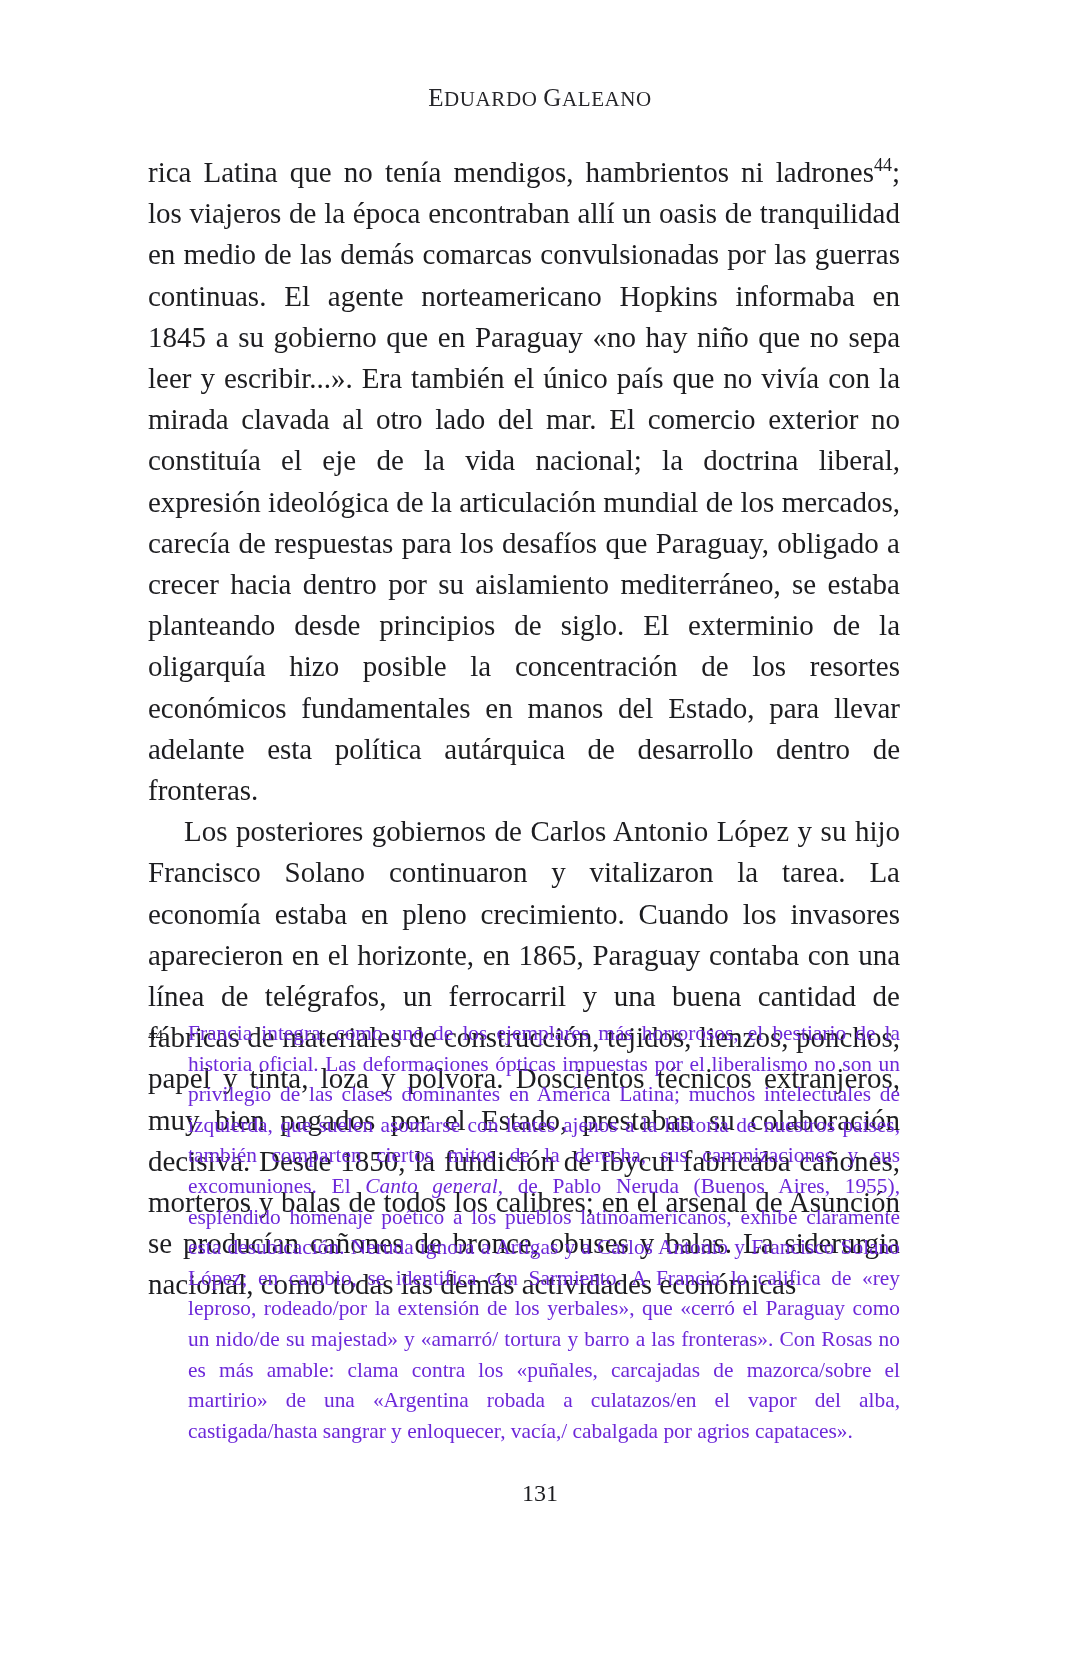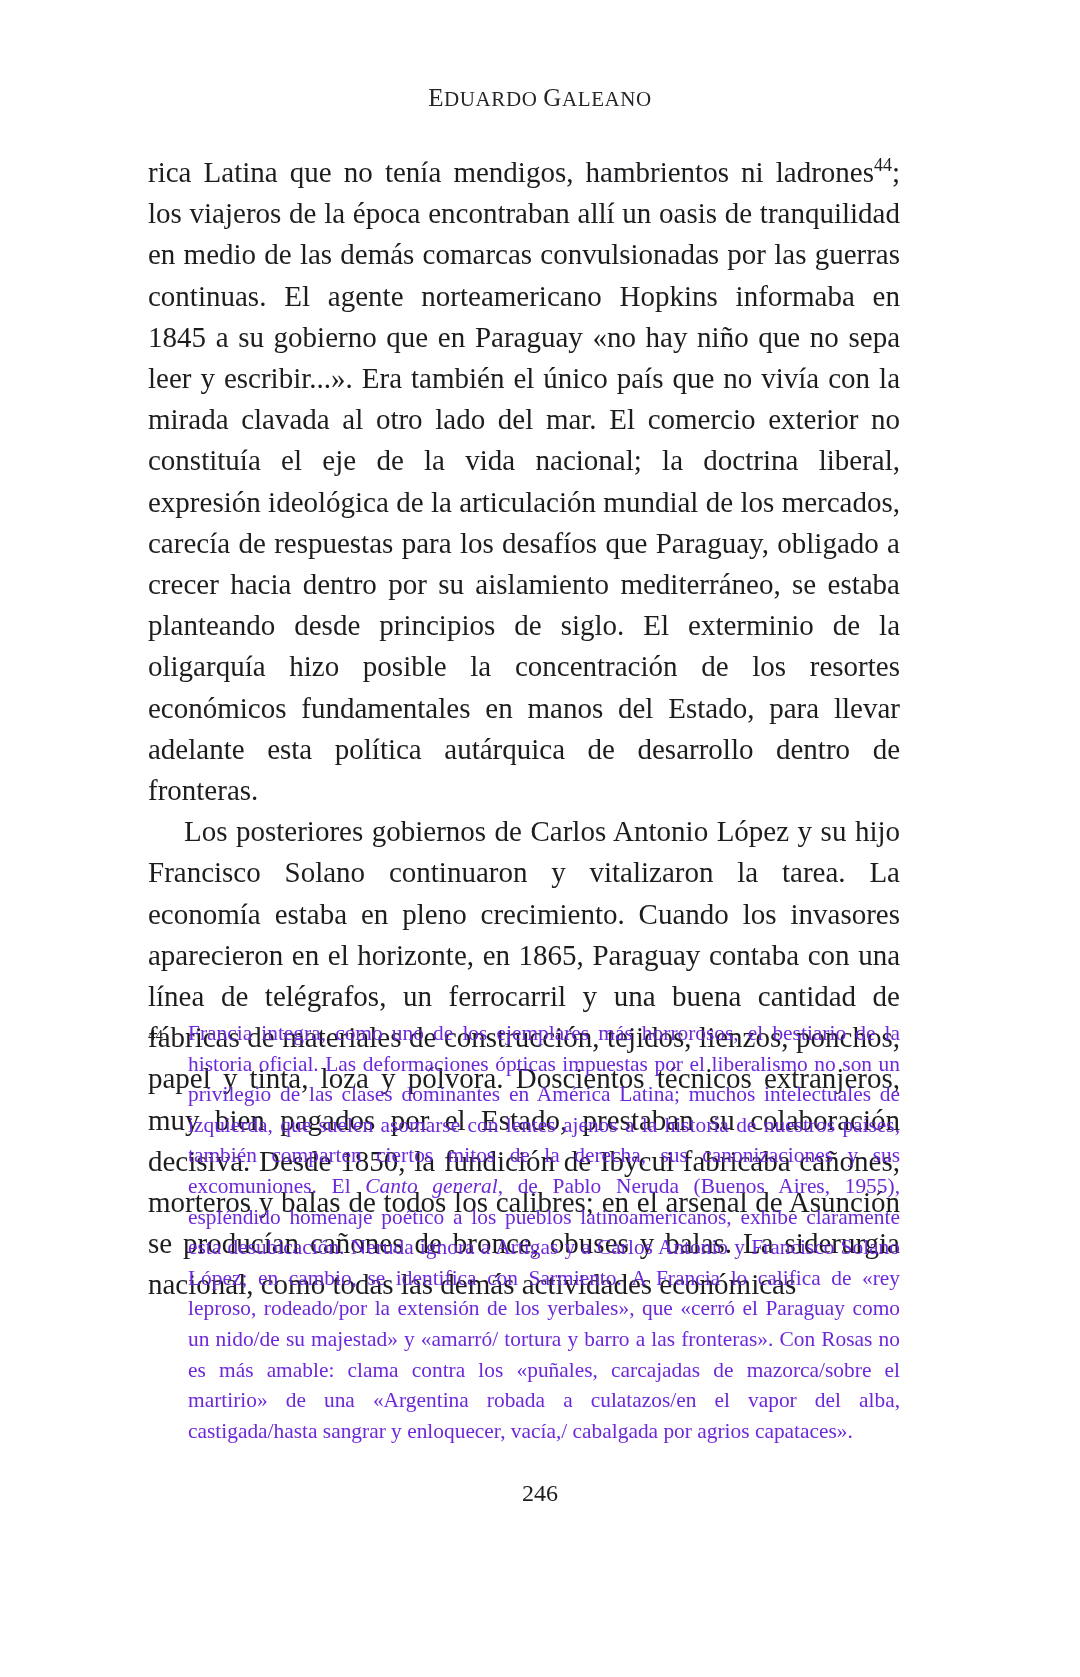--- a/index.html
+++ b/index.html
@@ -118,16 +118,16 @@
     <p class="body-par indented">Los posteriores gobiernos de Carlos Antonio López y su hijo Francisco Solano continuaron y vitalizaron la tarea. La economía estaba en pleno crecimiento. Cuando los invasores aparecieron en el horizonte, en 1865, Paraguay contaba con una línea de telégrafos, un ferrocarril y una buena cantidad de fábricas de materiales de construcción, tejidos, lienzos, ponchos, papel y tinta, loza y pólvora. Doscientos técnicos extranjeros, muy bien pagados por el Estado, prestaban su colaboración decisiva. Desde 1850, la fundición de Ibycui fabricaba cañones, morteros y balas de todos los calibres; en el arsenal de Asunción se producían cañones de bronce, obuses y balas. La siderurgia nacional, como todas las demás actividades económicas</p>
 
   </div>
 
   <div class="footnote">
     <div class="footnote-marker">44</div>
     <p class="footnote-text"><span>Francia integra, como uno de los ejemplares más horrorosos, el bestiario de la historia oficial. Las deformaciones ópticas impuestas por el liberalismo no son un privilegio de las clases dominantes en América Latina; muchos intelectuales de izquierda, que suelen asomarse con lentes ajenos a la historia de nuestros países, también comparten ciertos mitos de la derecha, sus canonizaciones y sus excomuniones. El </span><em>Canto general</em><span>, de Pablo Neruda (Buenos Aires, 1955), espléndido homenaje poético a los pueblos latinoamericanos, exhibe claramente esta desubicación. Neruda ignora a Artigas y a Carlos Antonio y Francisco Solano López; en cambio, se identifica con Sarmiento. A Francia lo califica de «rey leproso, rodeado/por la extensión de los yerbales», que «cerró el Paraguay como un nido/de su majestad» y «amarró/ tortura y barro a las fronteras». Con Rosas no es más amable: clama contra los «puñales, carcajadas de mazorca/sobre el martirio» de una «Argentina robada a culatazos/en el vapor del alba, castigada/hasta sangrar y enloquecer, vacía,/ cabalgada por agrios capataces».</span></p>
   </div>
 
   <div class="folio">
-    <span>246</span>
+    <span>131</span>
   </div>
 
 </div>
 
 </body></html>

